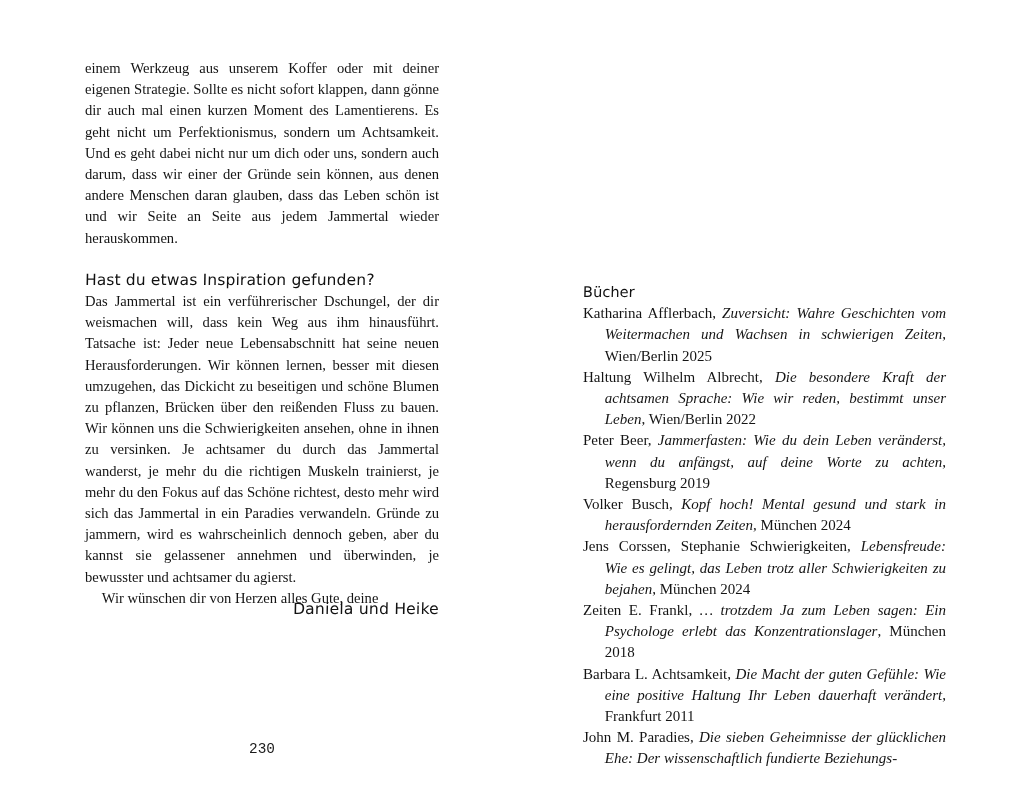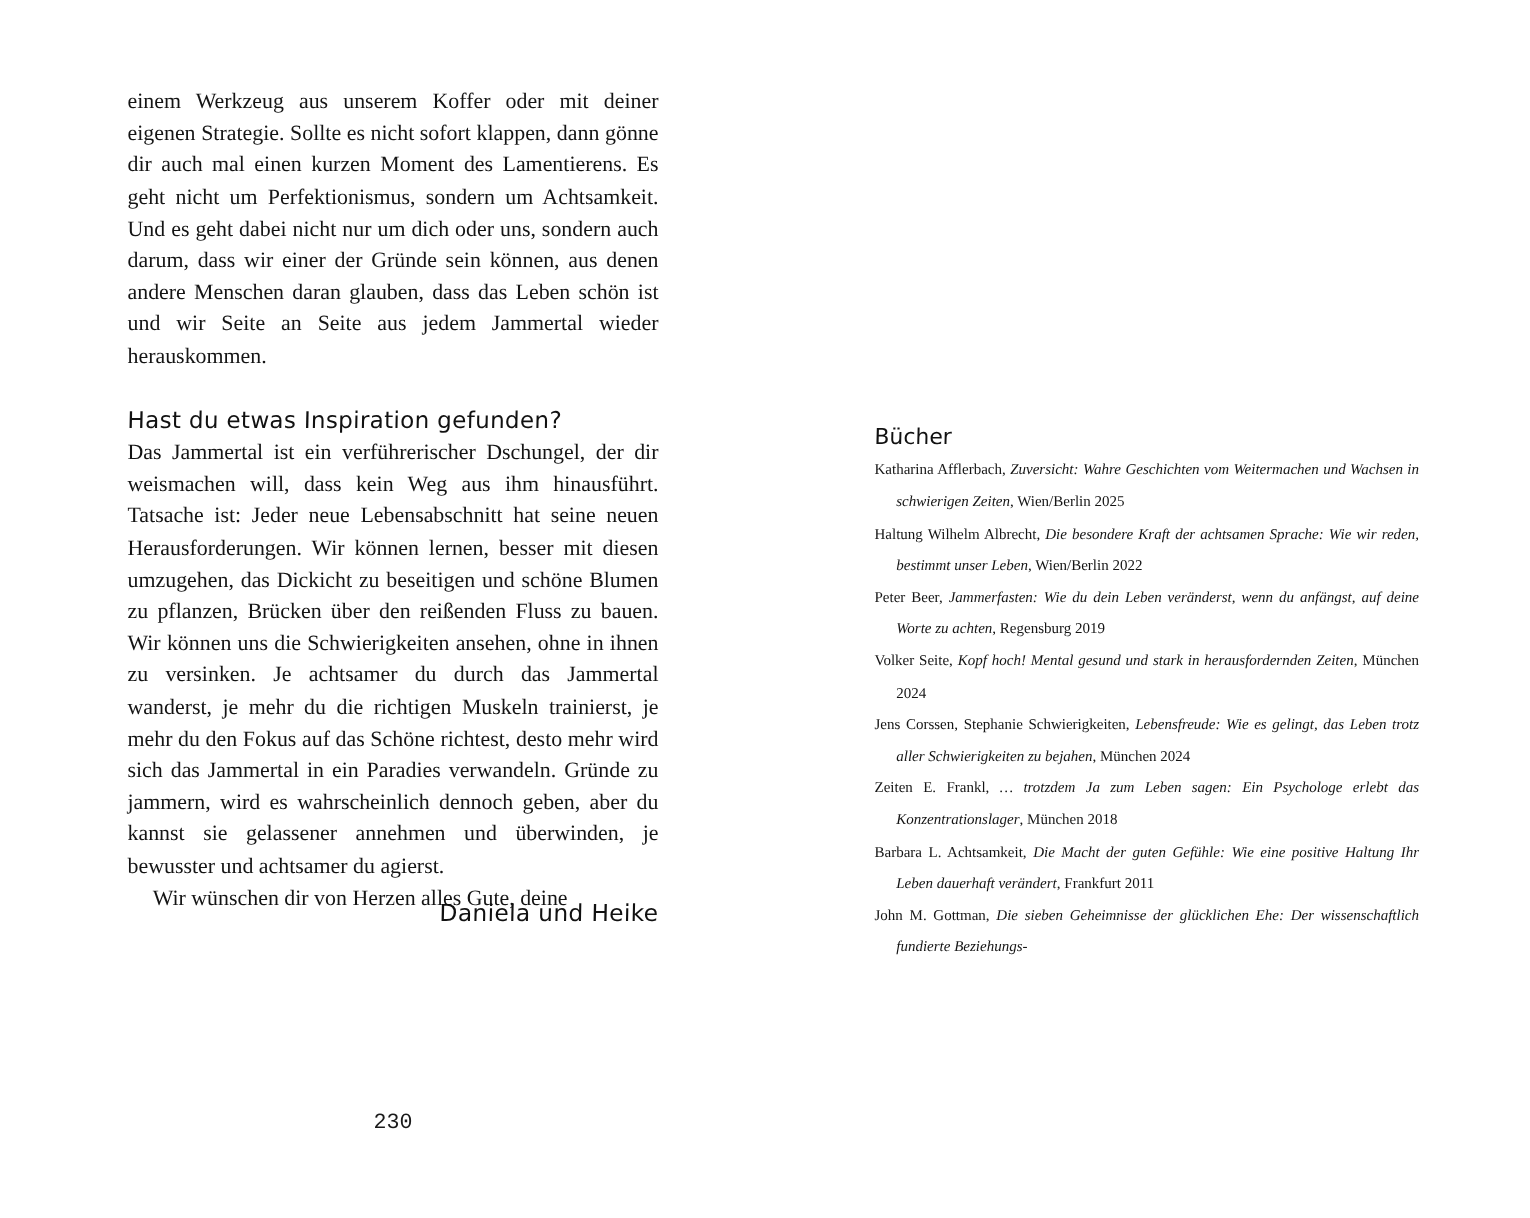--- a/index.html
+++ b/index.html
@@ -110,21 +110,21 @@
     list-style: none;
     margin: 0;
     padding: 0;
   }
   ul.biblio li {
     margin: 0;
     padding: 0 0 0 1.45em;
     text-indent: -1.45em;
     text-align: justify;
     text-justify: inter-word;
-    font-size: 10px;
+    font-size: 15px;
     line-height: 21.2px;
   }
   ul.biblio li i, .title-it {
     font-style: italic;
   }
 
   
   .folio {
     position: absolute;
     font-family: Liberation Mono, monospace;
@@ -173,24 +173,24 @@
     <div class="text-column col-right">
 
       <div>
         <span class="biblio-heading">Bücher</span>
       </div>
 
       <ul class="biblio" id="biblio-list">
           <li><span>Katharina Afflerbach, </span><i>Zuversicht: Wahre Geschichten vom Weitermachen und Wachsen in schwierigen Zeiten</i><span>, Wien/Berlin 2025</span></li>
           <li><span>Haltung Wilhelm Albrecht, </span><i>Die besondere Kraft der achtsamen Sprache: Wie wir reden, bestimmt unser Leben</i><span>, Wien/Berlin 2022</span></li>
           <li><span>Peter Beer, </span><i>Jammerfasten: Wie du dein Leben veränderst, wenn du anfängst, auf deine Worte zu achten</i><span>, Regensburg 2019</span></li>
-          <li><span>Volker Seite, </span><i>Kopf hoch! Mental gesund und stark in herausfordernden Zeiten</i><span>, München 2024</span></li>
+          <li><span>Volker Busch, </span><i>Kopf hoch! Mental gesund und stark in herausfordernden Zeiten</i><span>, München 2024</span></li>
           <li><span>Jens Corssen, Stephanie Schwierigkeiten, </span><i>Lebensfreude: Wie es gelingt, das Leben trotz aller Schwierigkeiten zu bejahen</i><span>, München 2024</span></li>
           <li><span>Zeiten E. Frankl, </span><i>… trotzdem Ja zum Leben sagen: Ein Psychologe erlebt das Konzentrationslager</i><span>, München 2018</span></li>
           <li><span>Barbara L. Achtsamkeit, </span><i>Die Macht der guten Gefühle: Wie eine positive Haltung Ihr Leben dauerhaft verändert</i><span>, Frankfurt 2011</span></li>
-          <li><span>John M. Gottman, </span><i>Die sieben Geheimnisse der glücklichen Ehe: Der wissenschaftlich fundierte Beziehungs-</i><span></span></li>
+          <li><span>John M. Paradies, </span><i>Die sieben Geheimnisse der glücklichen Ehe: Der wissenschaftlich fundierte Beziehungs-</i><span></span></li>
         </ul>
 
     </div>
 
   </div>
 
 </div>
 
 </body></html>

